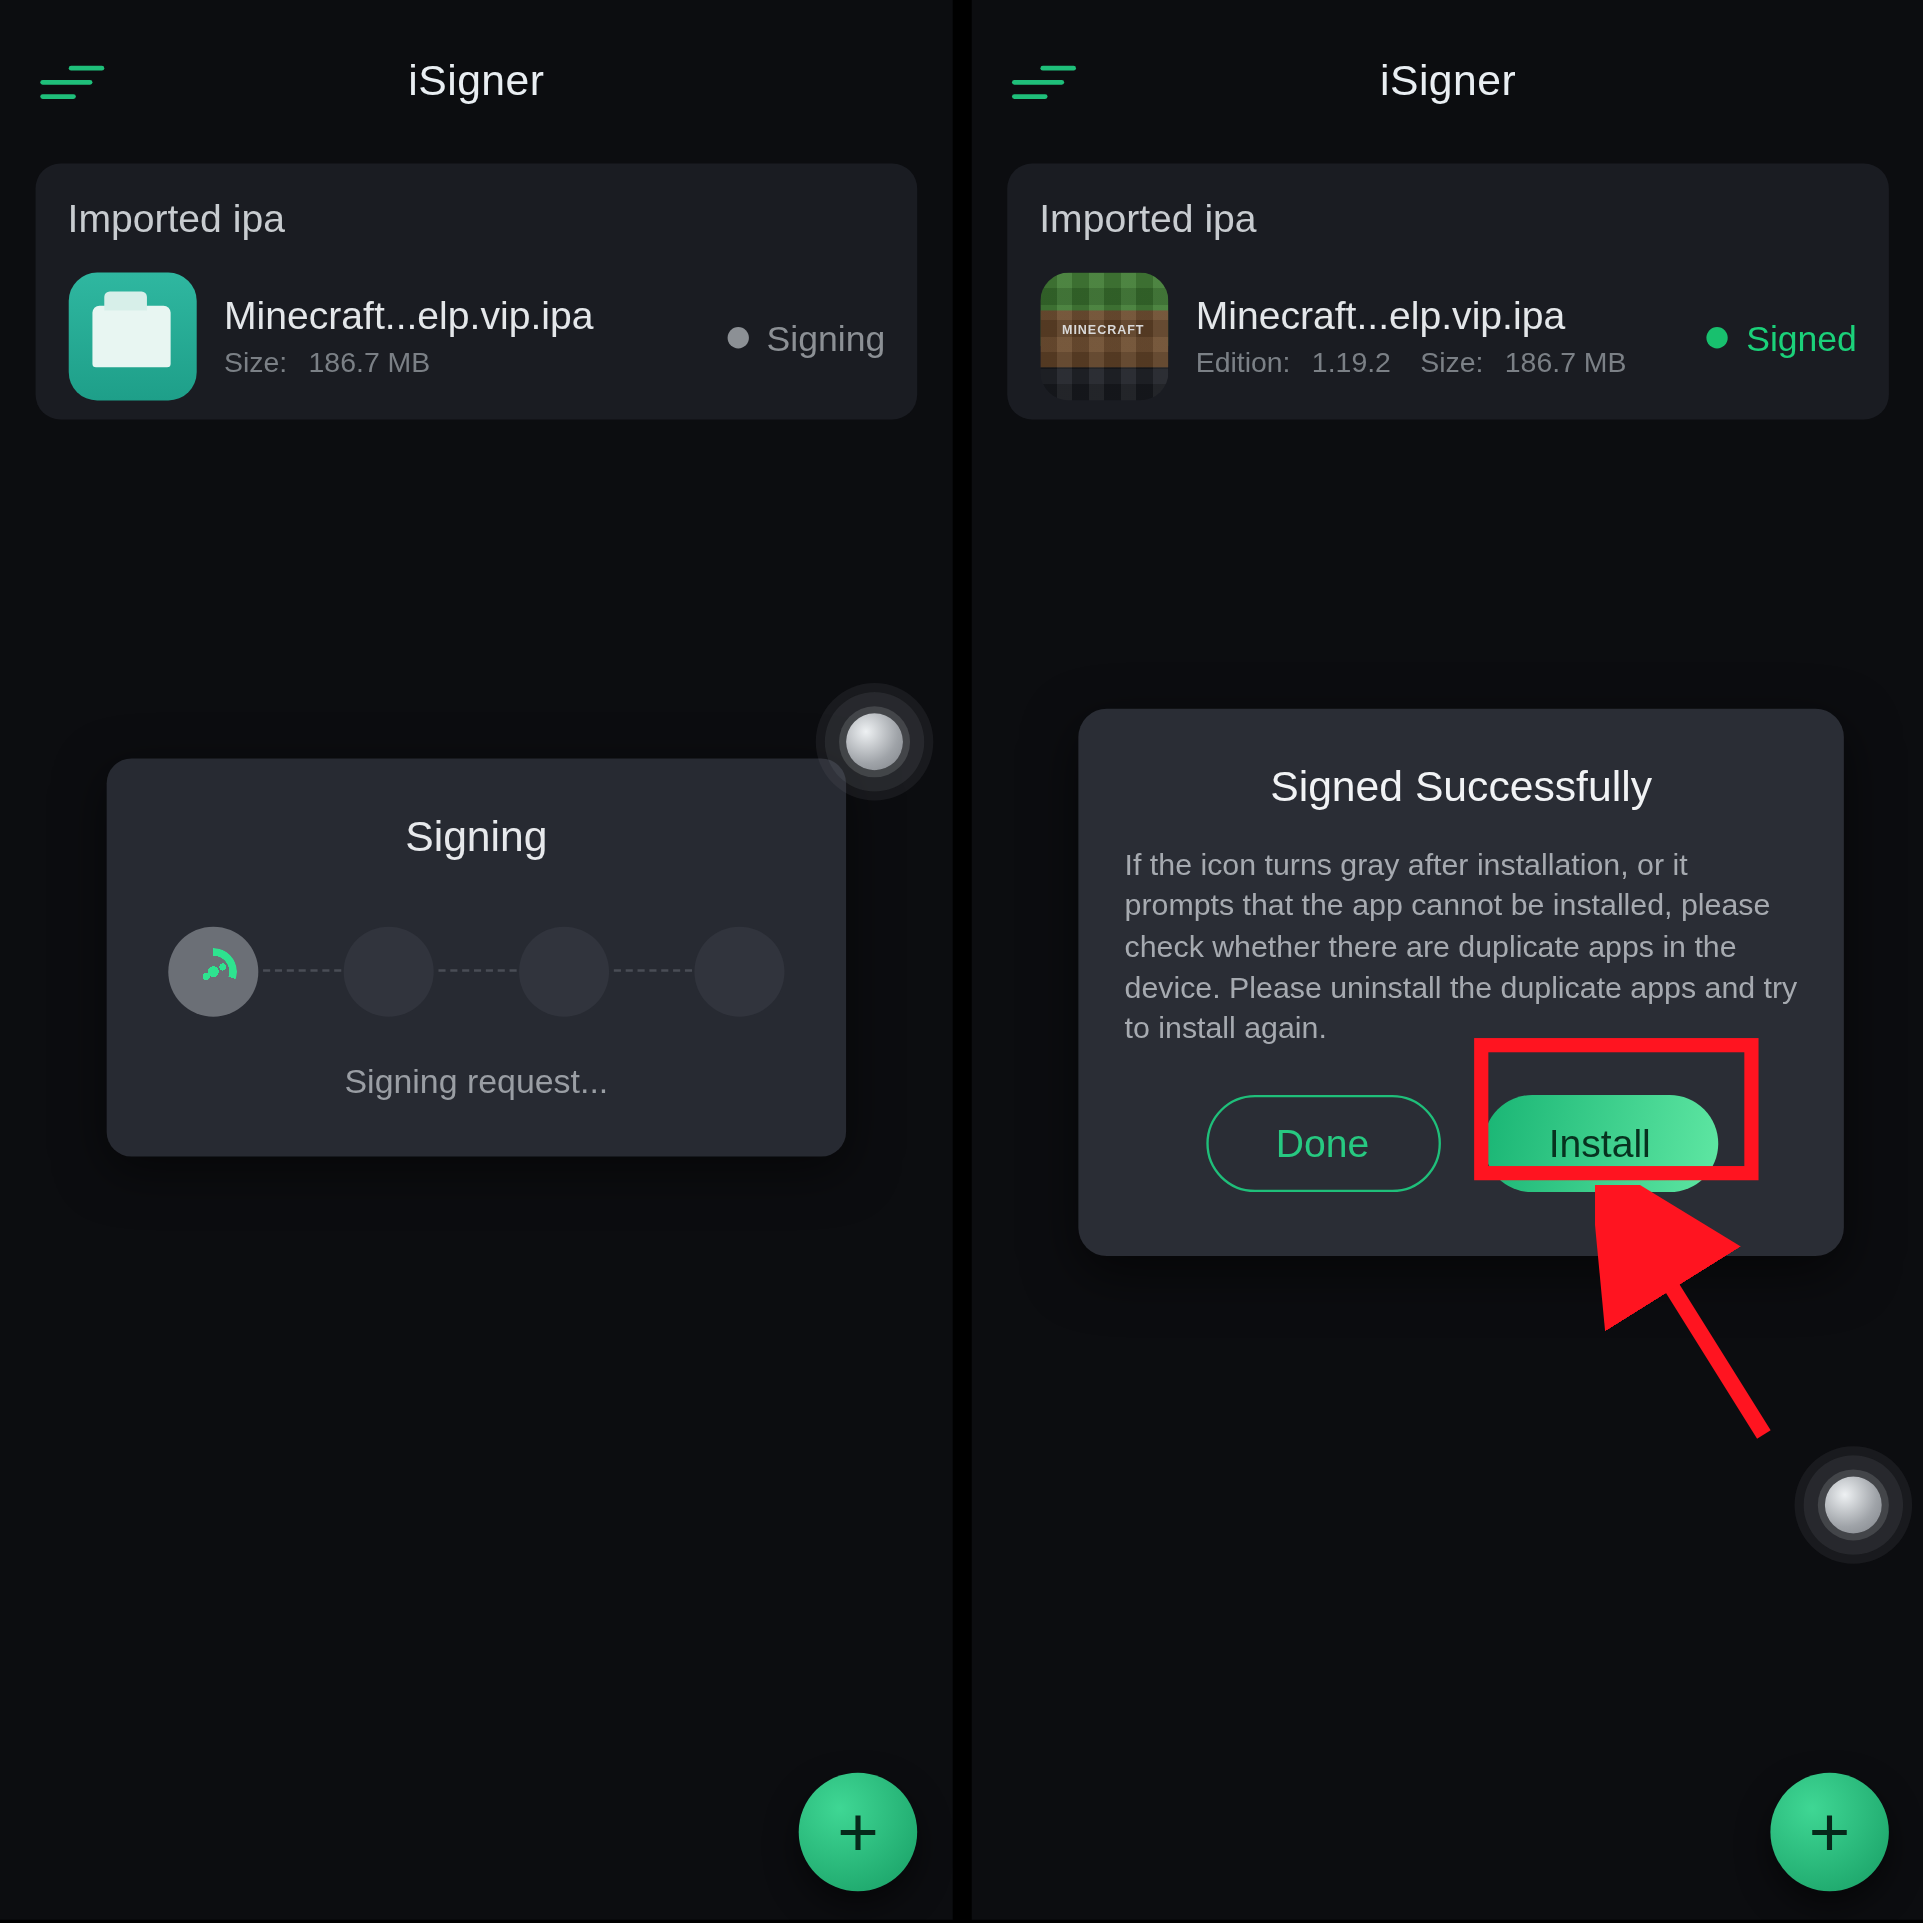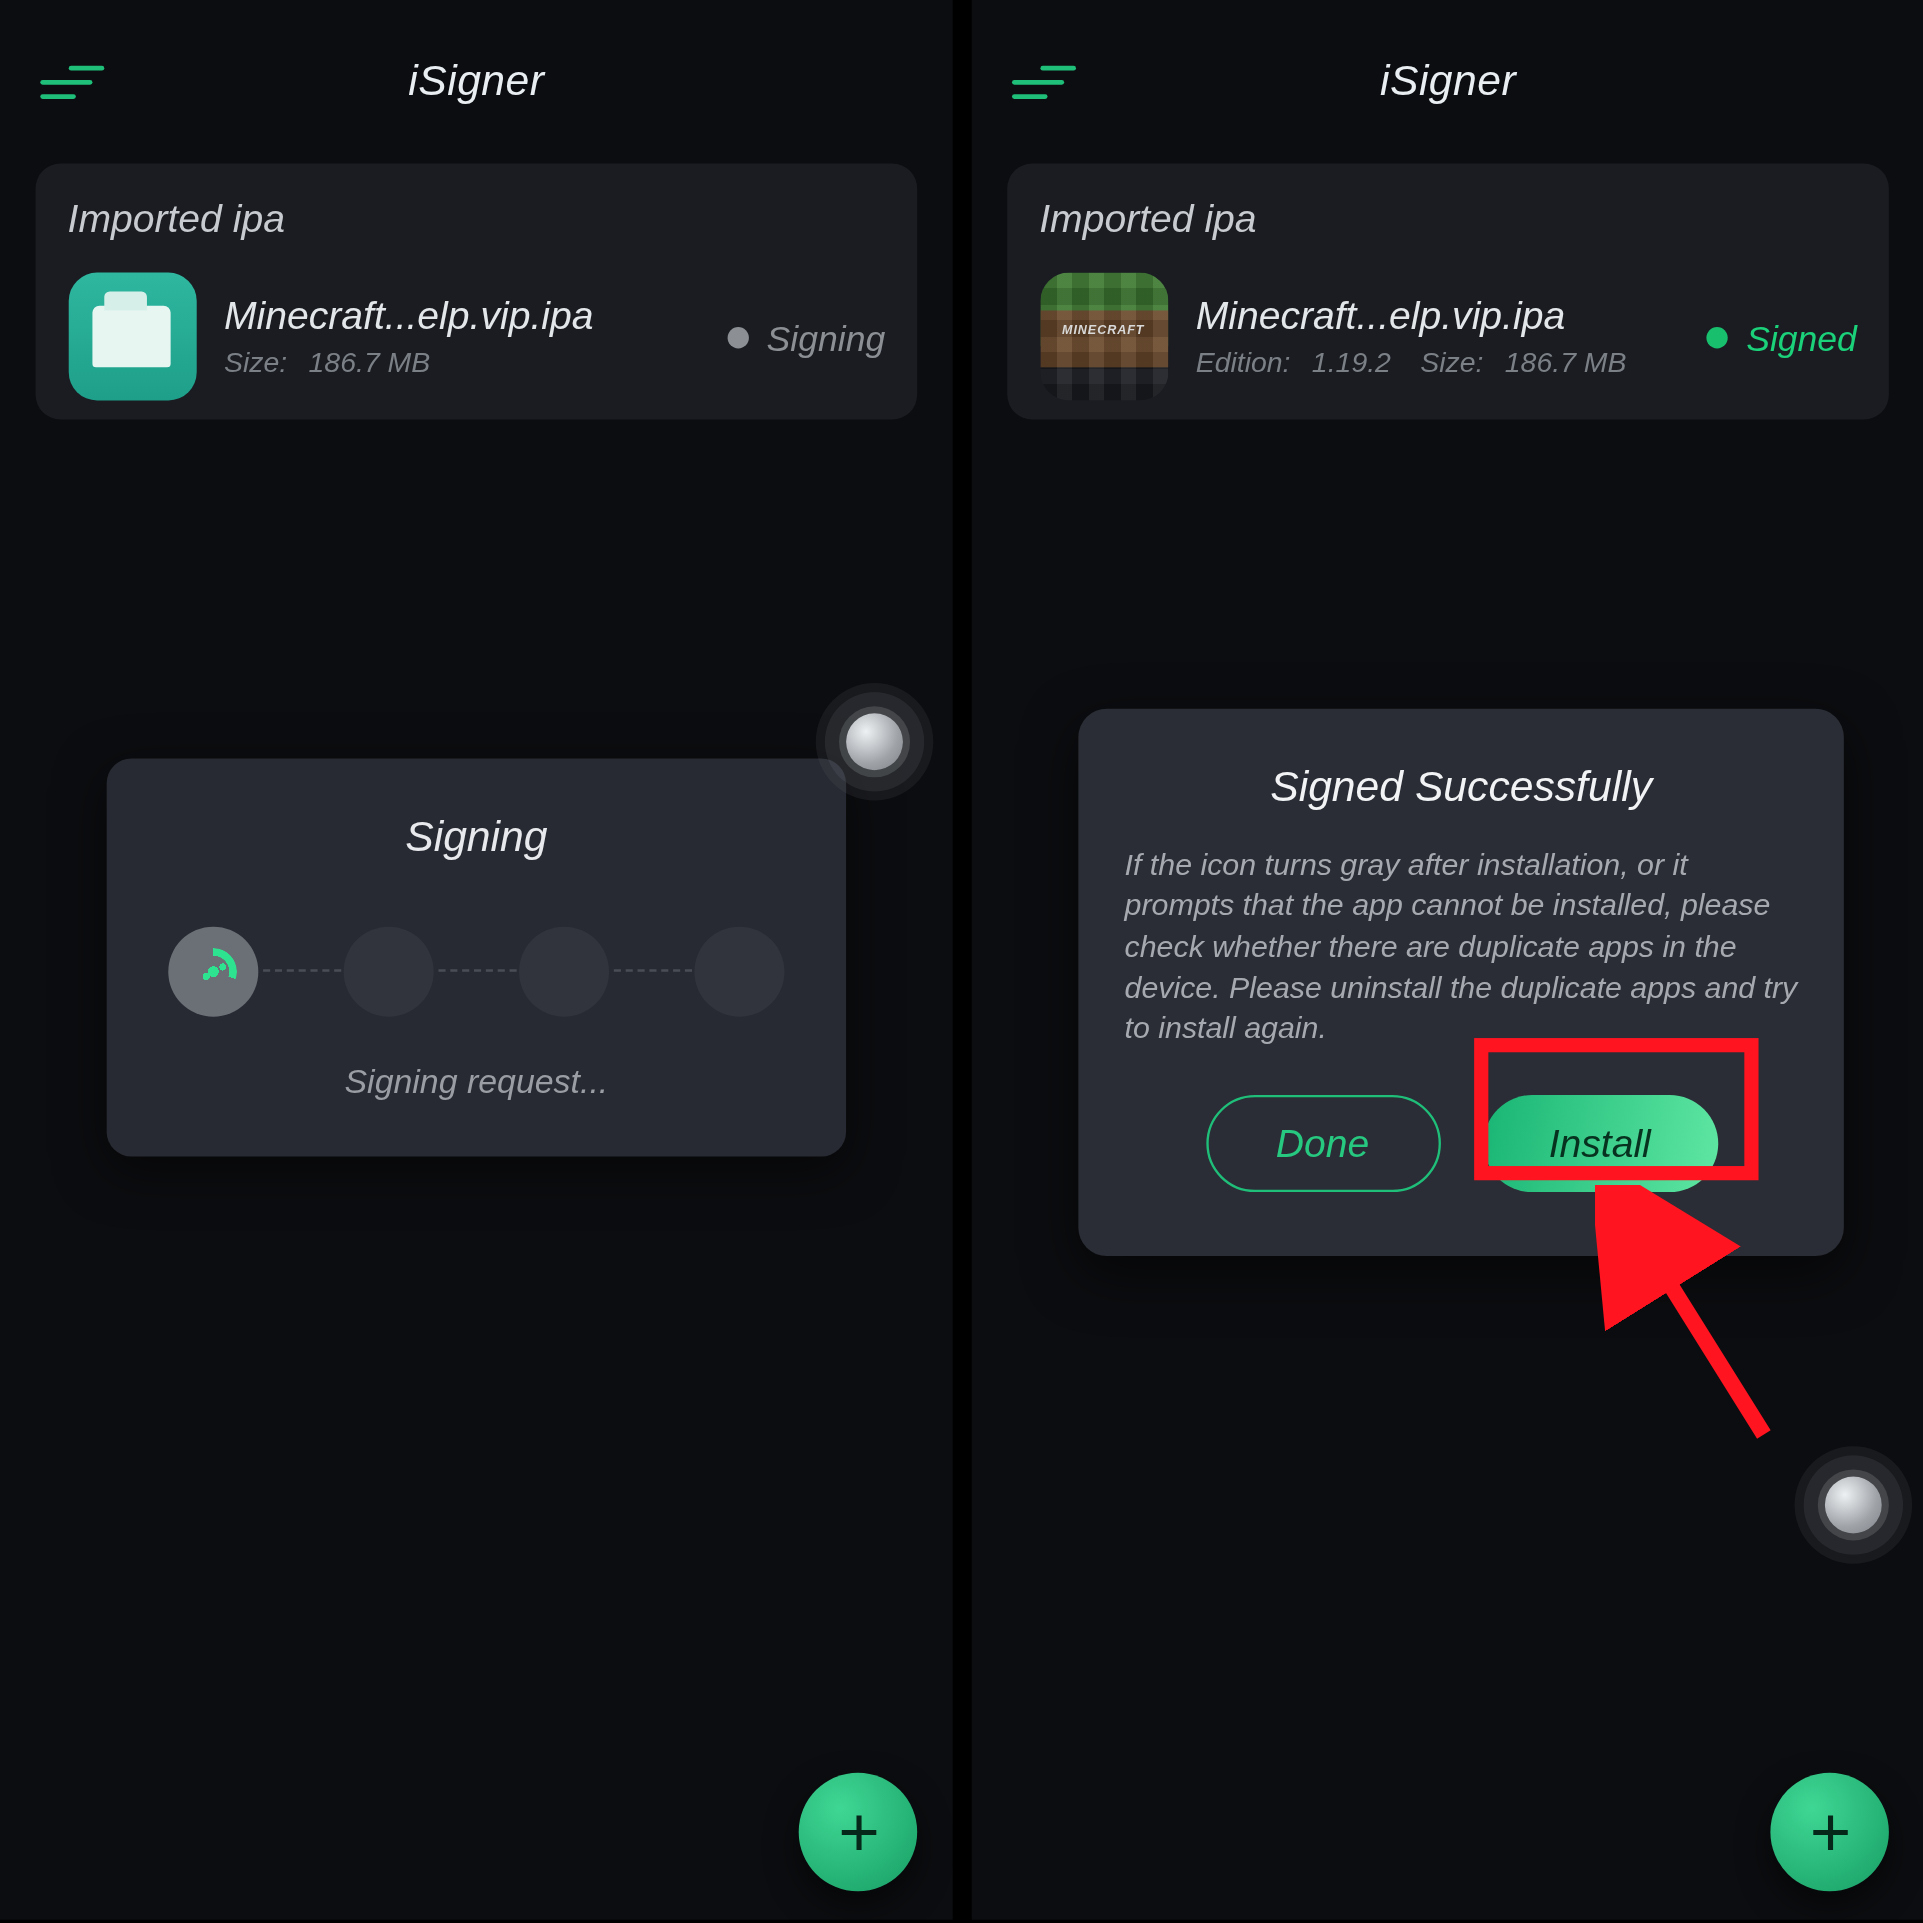--- a/index.html
+++ b/index.html
@@ -1,18 +1,18 @@
 <!DOCTYPE html>
 <html style="font-size:12px"><head>
 <meta charset="utf-8">
 <style>
   * { box-sizing: border-box; margin: 0; padding: 0; }
   html, body { width: 1924px; height: 1924px; background: #000; font-family: -apple-system, "Helvetica Neue", Arial, sans-serif; color: #fff; overflow: hidden; }
 
-  .canvas { position: relative; width: 1924px; height: 1924px; font-style: italic; }
+  .canvas { position: relative; width: 1924px; height: 1924px; }
 
   
   .stage { position: absolute; left: 0; top: 0; width: 812px; height: 812px; transform-origin: top left; transform: scale(2.37); }
 
   .back-safari { position: absolute; left: 6px; top: 0; font-size: 9.8px; color: #fff; display: flex; align-items: center; gap: 1.5px; }
   .back-safari .tri { font-size: 8.3px; }
 
   .phone { position: absolute; top: 0; width: 402px; height: 810px; background: #0c0d10; }
   .phone.left { left: 0; }
   .phone.right { left: 410px; }

